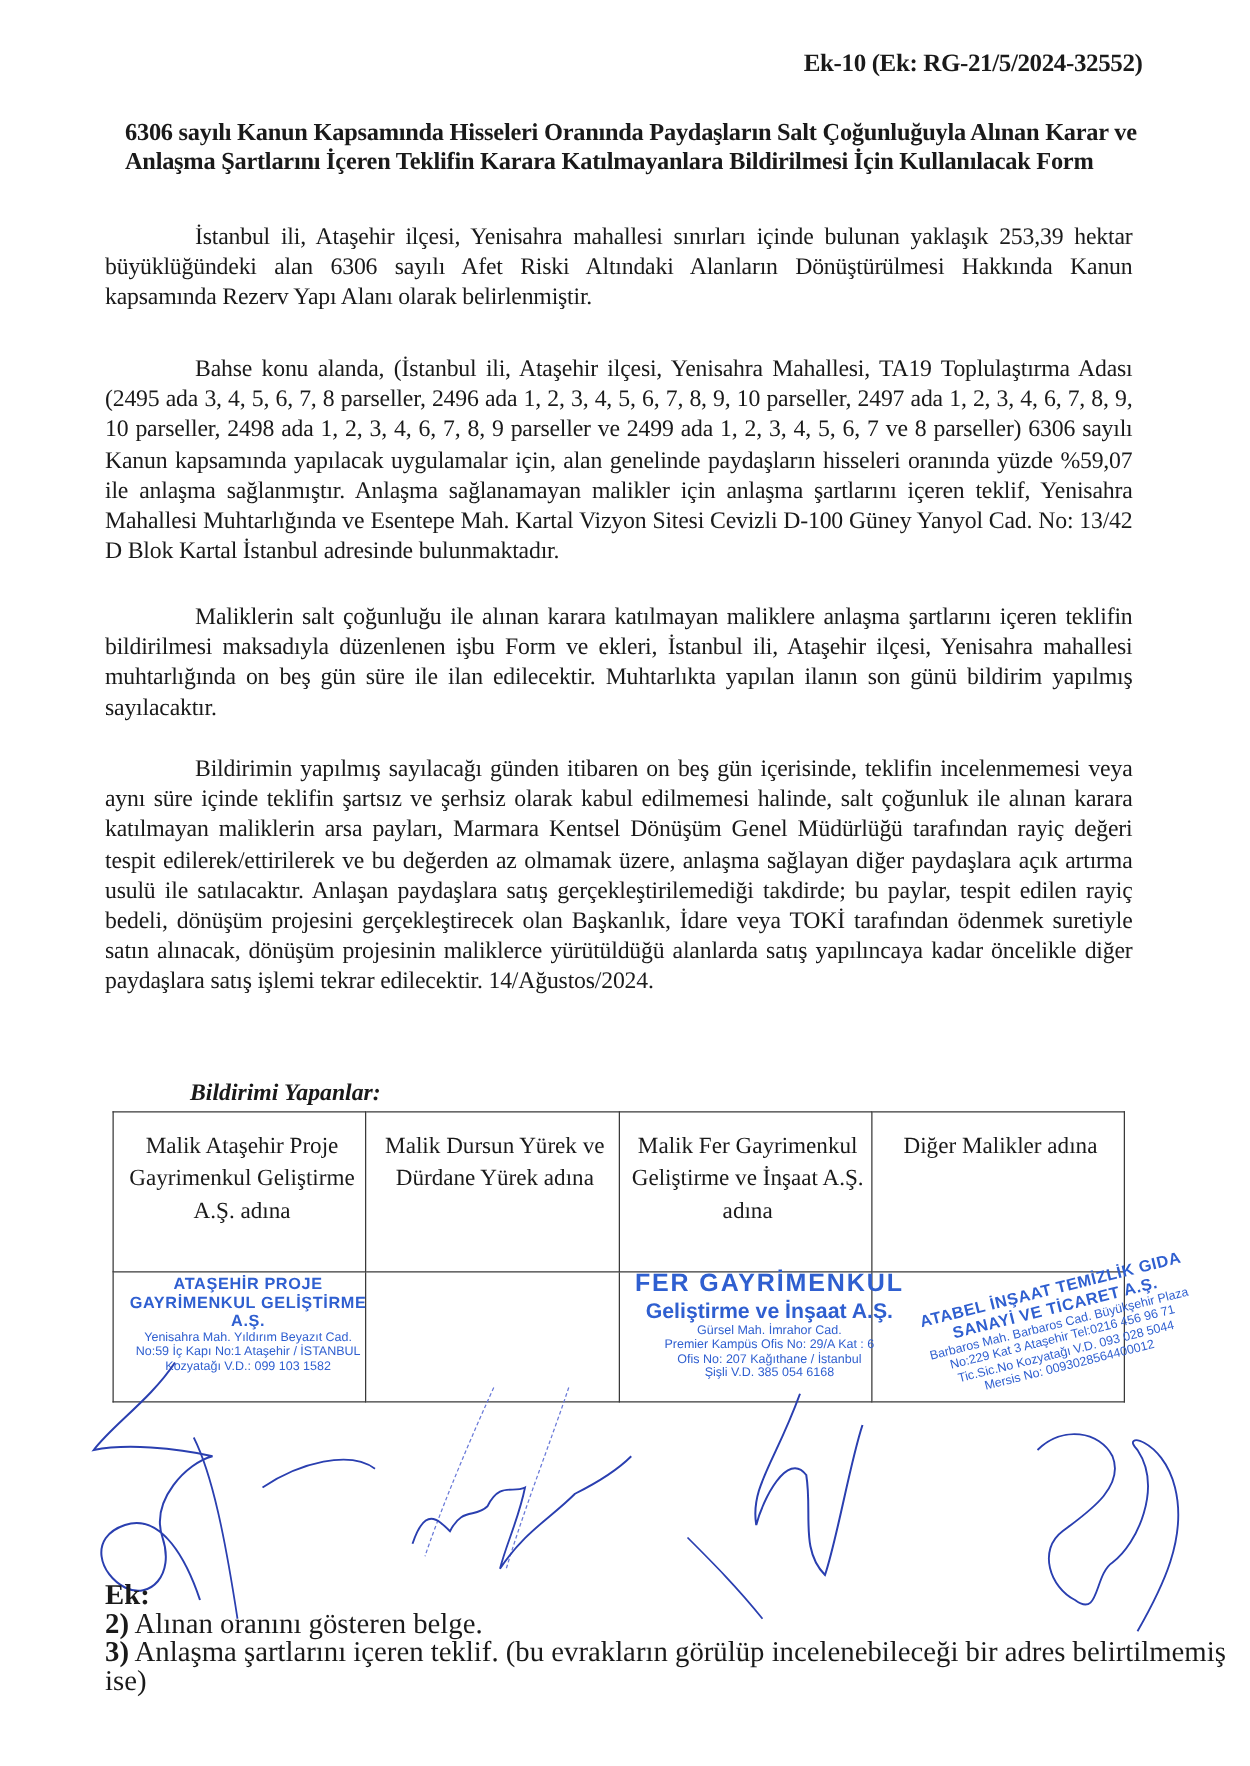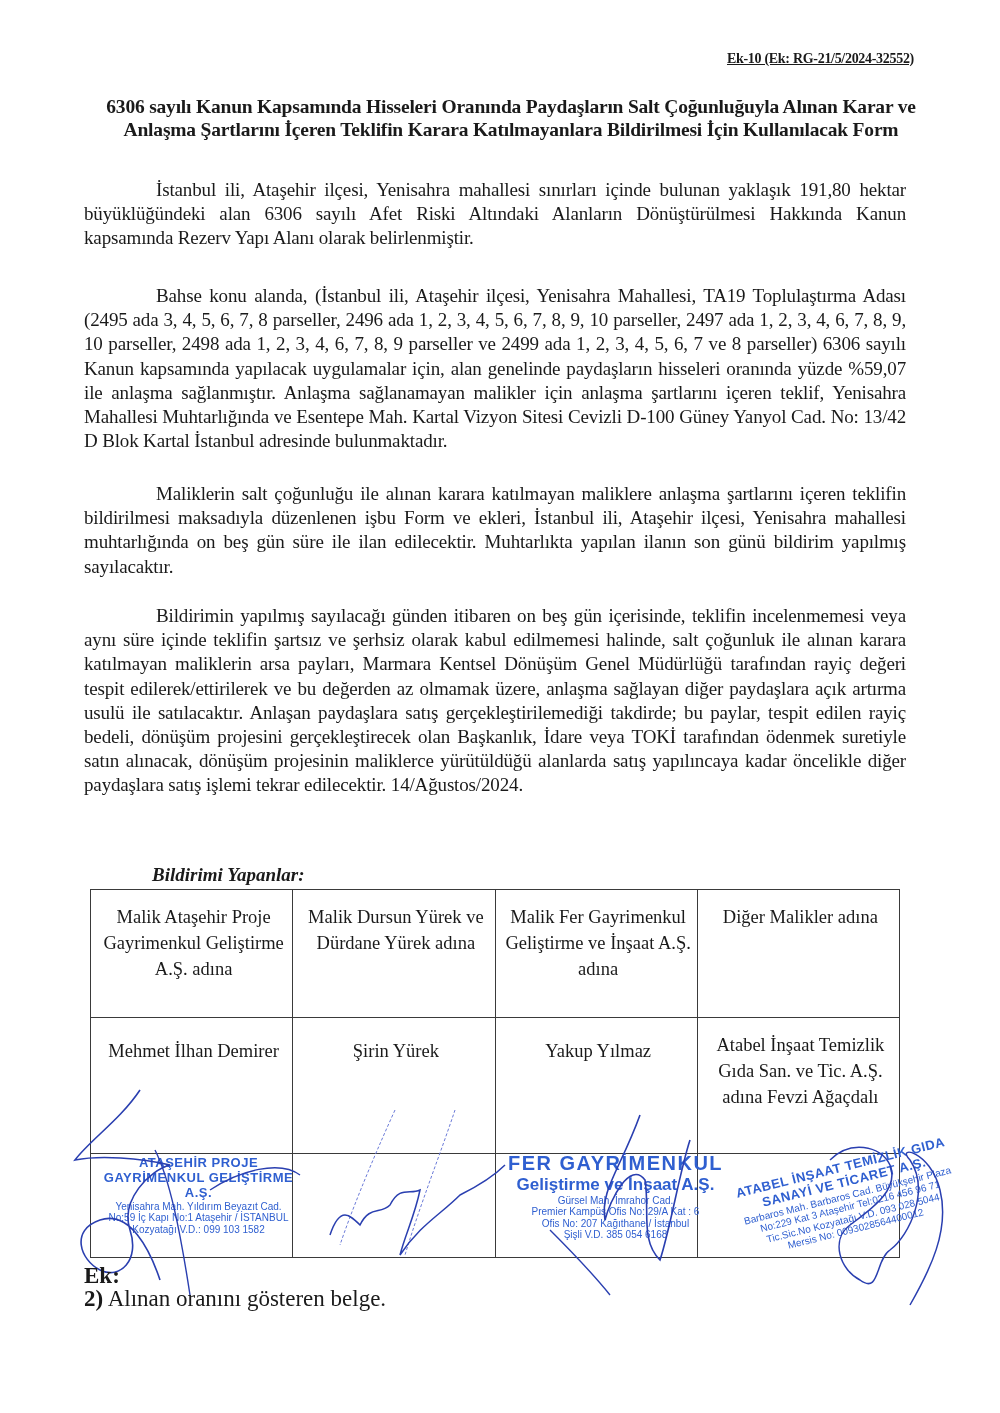--- a/index.html
+++ b/index.html
@@ -1,20 +1,20 @@
 <!DOCTYPE html>
 <html><head>
 <meta charset="utf-8">
 <style>
   html, body { margin: 0; padding: 0; background: #ffffff; }
   body { width: 1000px; height: 1413px; position: relative; overflow: hidden;
          font-family: "Liberation Serif", "DejaVu Serif", serif; color: #1a1a1a; }
-  .ref { position: absolute; right: 86px; top: 51px; font-size: 14px; font-weight: bold;
-         letter-spacing: -0.3px; text-decoration: underline; }
-  .title { position: absolute; left: 100px; width: 822px; top: 95px; text-align: center;
+  .ref { position: absolute; right: 86px; top: 40px; font-size: 20px; font-weight: bold;
+         letter-spacing: -0.3px; }
+  .title { position: absolute; left: 100px; width: 822px; top: 95px; 
            font-weight: bold; font-size: 19.5px; line-height: 23px; letter-spacing: -0.2px; }
   .para { position: absolute; left: 84px; width: 822px; font-size: 19px; line-height: 24.2px;
           text-align: justify; text-indent: 72px; letter-spacing: -0.15px; }
   #p1 { top: 178px; }
   #p2 { top: 284px; }
   #p3 { top: 482px; }
   #p4 { top: 604px; }
   .signers-heading { position: absolute; left: 152px; top: 864px; font-size: 19px; font-weight: bold; font-style: italic; }
   table.sig { position: absolute; left: 90px; top: 889px; width: 810px; border-collapse: collapse;
               table-layout: fixed; }
@@ -40,40 +40,34 @@
 </style>
 </head>
 <body>
 
 <div>
 
   <div class="ref">Ek-10 (Ek: RG-21/5/2024-32552)</div>
 
   <div class="title">6306 sayılı Kanun Kapsamında Hisseleri Oranında Paydaşların Salt Çoğunluğuyla Alınan Karar ve Anlaşma Şartlarını İçeren Teklifin Karara Katılmayanlara Bildirilmesi İçin Kullanılacak Form</div>
 
-  <p class="para" id="p1" style="margin:0">İstanbul ili, Ataşehir ilçesi, Yenisahra mahallesi sınırları içinde bulunan yaklaşık 191,80 hektar büyüklüğündeki alan 6306 sayılı Afet Riski Altındaki Alanların Dönüştürülmesi Hakkında Kanun kapsamında Rezerv Yapı Alanı olarak belirlenmiştir.</p>
+  <p class="para" id="p1" style="margin:0">İstanbul ili, Ataşehir ilçesi, Yenisahra mahallesi sınırları içinde bulunan yaklaşık 253,39 hektar büyüklüğündeki alan 6306 sayılı Afet Riski Altındaki Alanların Dönüştürülmesi Hakkında Kanun kapsamında Rezerv Yapı Alanı olarak belirlenmiştir.</p>
   <p class="para" id="p2" style="margin:0">Bahse konu alanda, (İstanbul ili, Ataşehir ilçesi, Yenisahra Mahallesi, TA19 Toplulaştırma Adası (2495 ada 3, 4, 5, 6, 7, 8 parseller, 2496 ada 1, 2, 3, 4, 5, 6, 7, 8, 9, 10 parseller, 2497 ada 1, 2, 3, 4,    6, 7, 8, 9, 10 parseller, 2498 ada 1, 2, 3, 4,    6, 7, 8, 9 parseller ve 2499 ada 1, 2, 3, 4, 5, 6, 7 ve 8 parseller) 6306 sayılı Kanun kapsamında yapılacak uygulamalar için, alan genelinde paydaşların hisseleri oranında yüzde %59,07 ile anlaşma sağlanmıştır. Anlaşma sağlanamayan malikler için anlaşma şartlarını içeren teklif, Yenisahra Mahallesi Muhtarlığında ve Esentepe Mah. Kartal Vizyon Sitesi Cevizli D-100 Güney Yanyol Cad. No: 13/42 D Blok Kartal İstanbul adresinde bulunmaktadır.</p>
   <p class="para" id="p3" style="margin:0">Maliklerin salt çoğunluğu ile alınan karara katılmayan maliklere anlaşma şartlarını içeren teklifin bildirilmesi maksadıyla düzenlenen işbu Form ve ekleri, İstanbul ili, Ataşehir ilçesi, Yenisahra mahallesi muhtarlığında on beş gün süre ile ilan edilecektir. Muhtarlıkta yapılan ilanın son günü bildirim yapılmış sayılacaktır.</p>
   <p class="para" id="p4" style="margin:0">Bildirimin yapılmış sayılacağı günden itibaren on beş gün içerisinde, teklifin incelenmemesi veya aynı süre içinde teklifin şartsız ve şerhsiz olarak kabul edilmemesi halinde, salt çoğunluk ile alınan karara katılmayan maliklerin arsa payları, Marmara Kentsel Dönüşüm Genel Müdürlüğü tarafından rayiç değeri tespit edilerek/ettirilerek ve bu değerden az olmamak üzere, anlaşma sağlayan diğer paydaşlara açık artırma usulü ile satılacaktır. Anlaşan paydaşlara satış gerçekleştirilemediği takdirde; bu paylar, tespit edilen rayiç bedeli, dönüşüm projesini gerçekleştirecek olan Başkanlık, İdare veya TOKİ tarafından ödenmek suretiyle satın alınacak, dönüşüm projesinin maliklerce yürütüldüğü alanlarda satış yapılıncaya kadar öncelikle diğer paydaşlara satış işlemi tekrar edilecektir. 14/Ağustos/2024.</p>
 
   <div class="signers-heading">Bildirimi Yapanlar:</div>
 
   <table class="sig">
     <tbody>
         <tr class="r1">
       <td>Malik Ataşehir Proje Gayrimenkul Geliştirme A.Ş. adına</td>
       <td>Malik Dursun Yürek ve Dürdane Yürek adına</td>
       <td>Malik Fer Gayrimenkul Geliştirme ve İnşaat A.Ş. adına</td>
       <td>Diğer Malikler adına</td>
-    </tr>
-    <tr class="r2">
-      <td>Mehmet İlhan Demirer</td>
-      <td>Şirin Yürek</td>
-      <td>Yakup Yılmaz</td>
-      <td style="padding-top:14px">Atabel İnşaat Temizlik Gıda San. ve Tic. A.Ş. adına Fevzi Ağaçdalı</td>
     </tr>
     <tr class="r3">
       <td>
         <div class="stamp s1">
           <div class="big">ATAŞEHİR PROJE</div>
           <div class="big">GAYRİMENKUL GELİŞTİRME A.Ş.</div>
           <div class="small">Yenisahra Mah. Yıldırım Beyazıt Cad.</div>
           <div class="small">No:59 İç Kapı No:1 Ataşehir / İSTANBUL</div>
           <div class="small">Kozyatağı V.D.: 099 103 1582</div>
         </div>
@@ -116,15 +110,16 @@
     <path d="M130 5 C110 60 90 80 95 110 C100 90 120 50 135 70 C140 100 130 130 150 150 C160 120 170 60 180 30" fill="none" stroke="#2a3fb0" stroke-width="1.6"></path>
     <path d="M40 120 C60 140 80 160 100 185" fill="none" stroke="#2a3fb0" stroke-width="1.4"></path>
   </svg>
   <svg class="sigline" style="left:780px;top:1130px" width="180" height="180" viewBox="0 0 180 180">
     <path d="M50 30 C70 10 100 15 110 35 C120 60 90 80 70 95 C50 110 60 140 80 150 C100 165 95 130 110 120 C130 105 150 60 130 30 C115 15 150 20 160 60 C170 100 150 140 130 175" fill="none" stroke="#2a3fb0" stroke-width="1.5"></path>
   </svg>
 
   <div class="annex">
     <div class="head">Ek:</div>
     <div><span class="num">2)</span><span> Alınan oranını gösteren belge.</span></div>
+    <div><span class="num">3)</span><span> Anlaşma şartlarını içeren teklif. (bu evrakların görülüp incelenebileceği bir adres belirtilmemiş ise)</span></div>
   </div>
 
 </div>
 
 </body></html>

